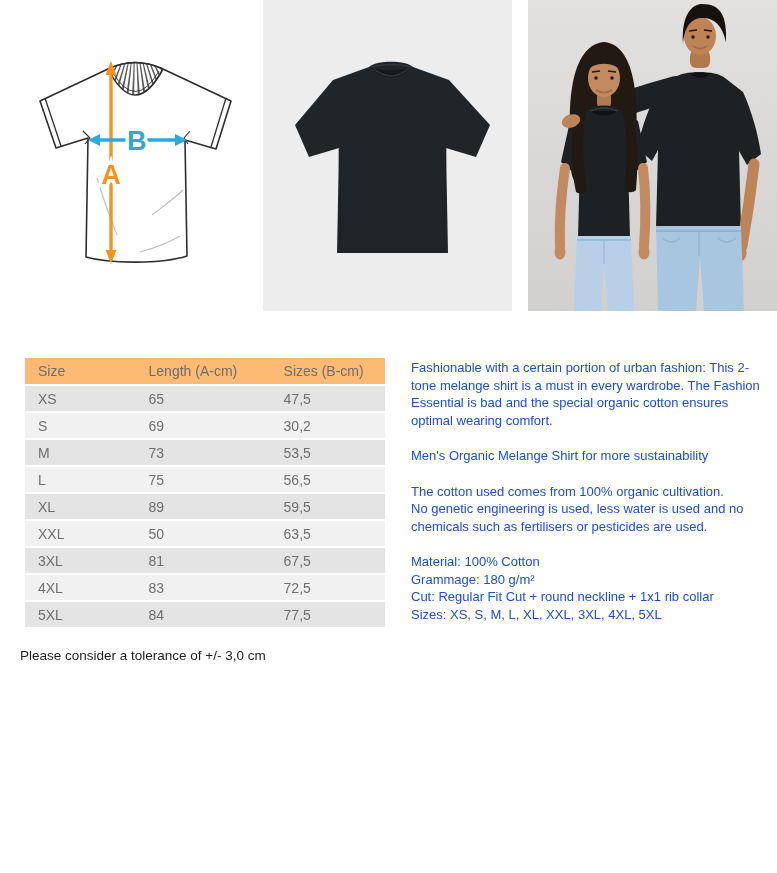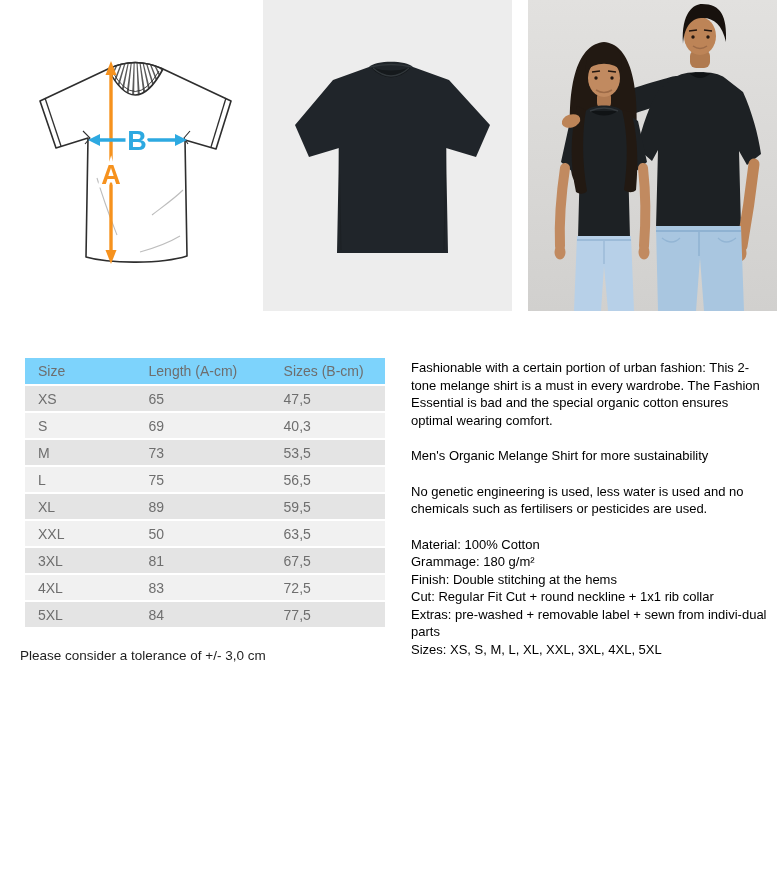--- a/index.html
+++ b/index.html
@@ -14,28 +14,28 @@
   .img-cell svg{display:block;}
 
   
   .table-wrap{position:absolute;left:25px;top:358px;width:360px;}
   table.size-table{width:100%;border-collapse:collapse;font-size:14px;color:#6e6e6e;}
   table.size-table th{font-weight:normal;text-align:left;}
   table.size-table th,table.size-table td{height:25px;vertical-align:middle;border-bottom:2px solid #ffffff;padding:0;}
   table.size-table .c1{width:115px;padding-left:13px;}
   table.size-table .c2{width:140px;}
   table.size-table .c3{width:105px;}
-  table.size-table thead tr{background:#7dd3fc;height:27px;}
+  table.size-table thead tr{background:#fdba74;height:27px;}
   table.size-table tbody tr:nth-child(odd){background:#e4e4e4;}
   table.size-table tbody tr:nth-child(even){background:#f1f1f1;}
 
   .tolerance{position:absolute;left:20px;top:648px;font-size:13.5px;color:#1f1f1f;}
 
   
-  .desc{position:absolute;left:411px;top:359px;width:357px;font-size:13px;line-height:17.5px;color:#000000;}
+  .desc{position:absolute;left:411px;top:359px;width:357px;font-size:13px;line-height:17.5px;color:#1d4ed8;}
   .desc p{margin:0 0 18px 0;}
   .desc .line{display:block;}
   .desc .specs div{line-height:17.5px;}
 </style>
 </head>
 <body>
 
 <div class="page">
 
   <div class="img-cell cell-diagram">
@@ -169,21 +169,21 @@
       </thead>
       <tbody>
         <tr>
           <td class="c1">XS</td>
           <td class="c2">65</td>
           <td class="c3">47,5</td>
         </tr>
         <tr>
           <td class="c1">S</td>
           <td class="c2">69</td>
-          <td class="c3">40,3</td>
+          <td class="c3">30,2</td>
         </tr>
         <tr>
           <td class="c1">M</td>
           <td class="c2">73</td>
           <td class="c3">53,5</td>
         </tr>
         <tr>
           <td class="c1">L</td>
           <td class="c2">75</td>
           <td class="c3">56,5</td>
@@ -216,25 +216,24 @@
       </tbody>
     </table>
   </div>
 
   <div class="tolerance">Please consider a tolerance of +/- 3,0 cm</div>
 
   <div class="desc">
     <p>Fashionable with a certain portion of urban fashion: This 2-tone melange shirt is a must in every wardrobe. The Fashion Essential is bad and the special organic cotton ensures optimal wearing comfort.</p>
     <p>Men's Organic Melange Shirt for more sustainability</p>
     <p>
+      <span class="line">The cotton used comes from 100% organic cultivation.</span>
       <span>No genetic engineering is used, less water is used and no chemicals such as fertilisers or pesticides are used.</span>
     </p>
     <div class="specs">
       <div>Material: 100% Cotton</div>
       <div>Grammage: 180 g/m²</div>
-      <div>Finish: Double stitching at the hems</div>
       <div>Cut: Regular Fit Cut + round neckline + 1x1 rib collar</div>
-      <div>Extras: pre-washed + removable label + sewn from indivi-dual parts</div>
       <div>Sizes: XS, S, M, L, XL, XXL, 3XL, 4XL, 5XL</div>
     </div>
   </div>
 
 </div>
 
 </body></html>

